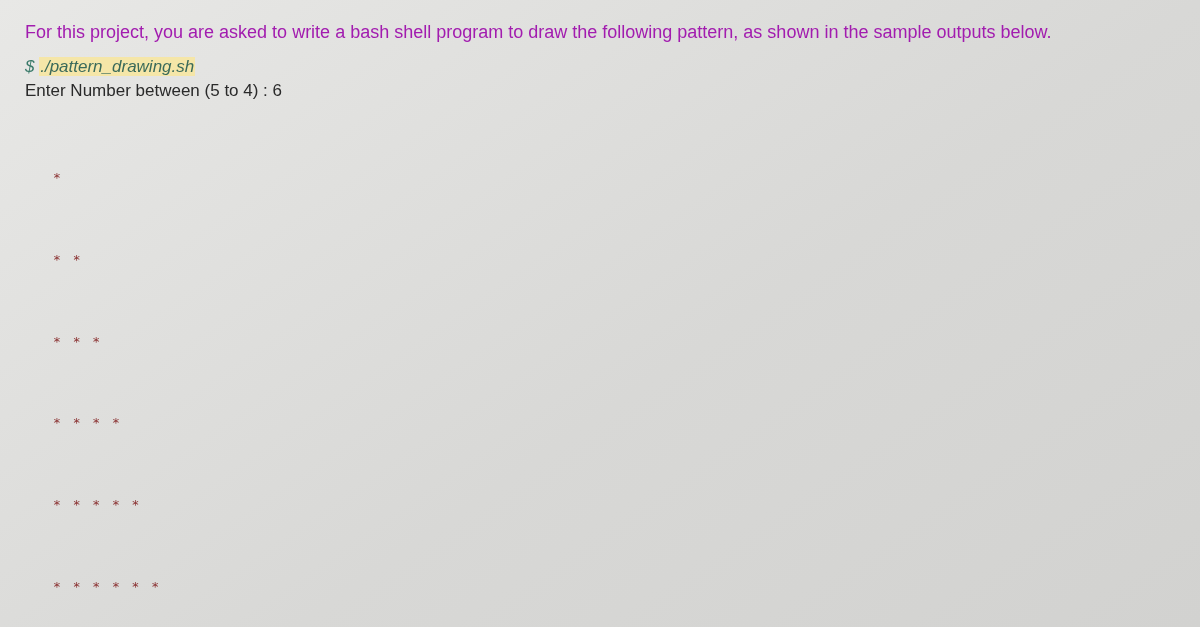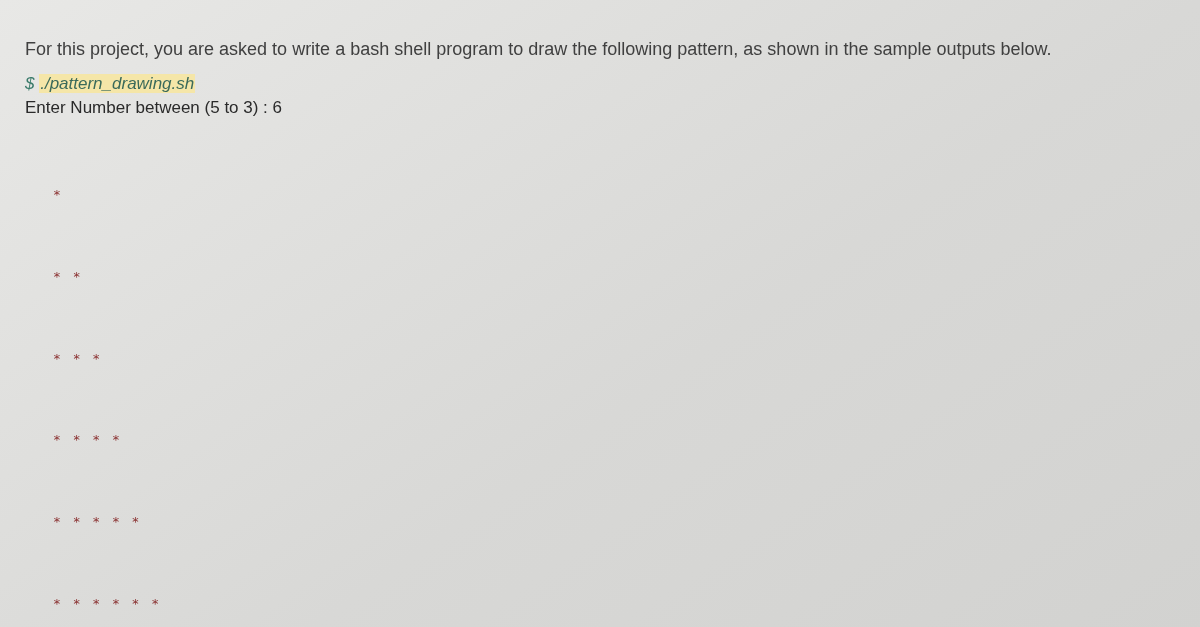--- a/index.html
+++ b/index.html
@@ -6,24 +6,23 @@
       margin: 0;
       padding: 20px 25px;
       font-family: Arial, sans-serif;
       background: linear-gradient(to bottom right, #e8e8e6 0%, #d8d8d6 50%, #d0d0ce 100%);
       min-height: 627px;
       box-sizing: border-box;
       color: #2a2a2a;
     }
     .instruction {
       font-size: 18px;
-      color: #404040;
+      color: #a21caf;
       margin-bottom: 12px;
       line-height: 1.4;
-      margin-top: 17px;
     }
     .command-line {
       font-size: 17px;
       margin-bottom: 4px;
       font-style: italic;
     }
     .prompt {
       color: #3a7a6a;
       font-weight: 500;
     }
@@ -51,21 +50,21 @@
 </head>
 <body>
 
 <div class="instruction">For this project, you are asked to write a bash shell program to draw the following pattern, as shown in the sample outputs below.</div>
 
 <div class="command-line">
   <span class="prompt">$ </span><span class="script-name">./pattern_drawing.sh</span>
 </div>
 
 <div class="input-line">
-  <span>Enter Number between (5 to 3) : </span><span>6</span>
+  <span>Enter Number between (5 to 4) : </span><span>6</span>
 </div>
 
 <div class="pattern">
   <div>*</div>
   <div>* *</div>
   <div>* * *</div>
   <div>* * * *</div>
   <div>* * * * *</div>
   <div>* * * * * *</div>
   

